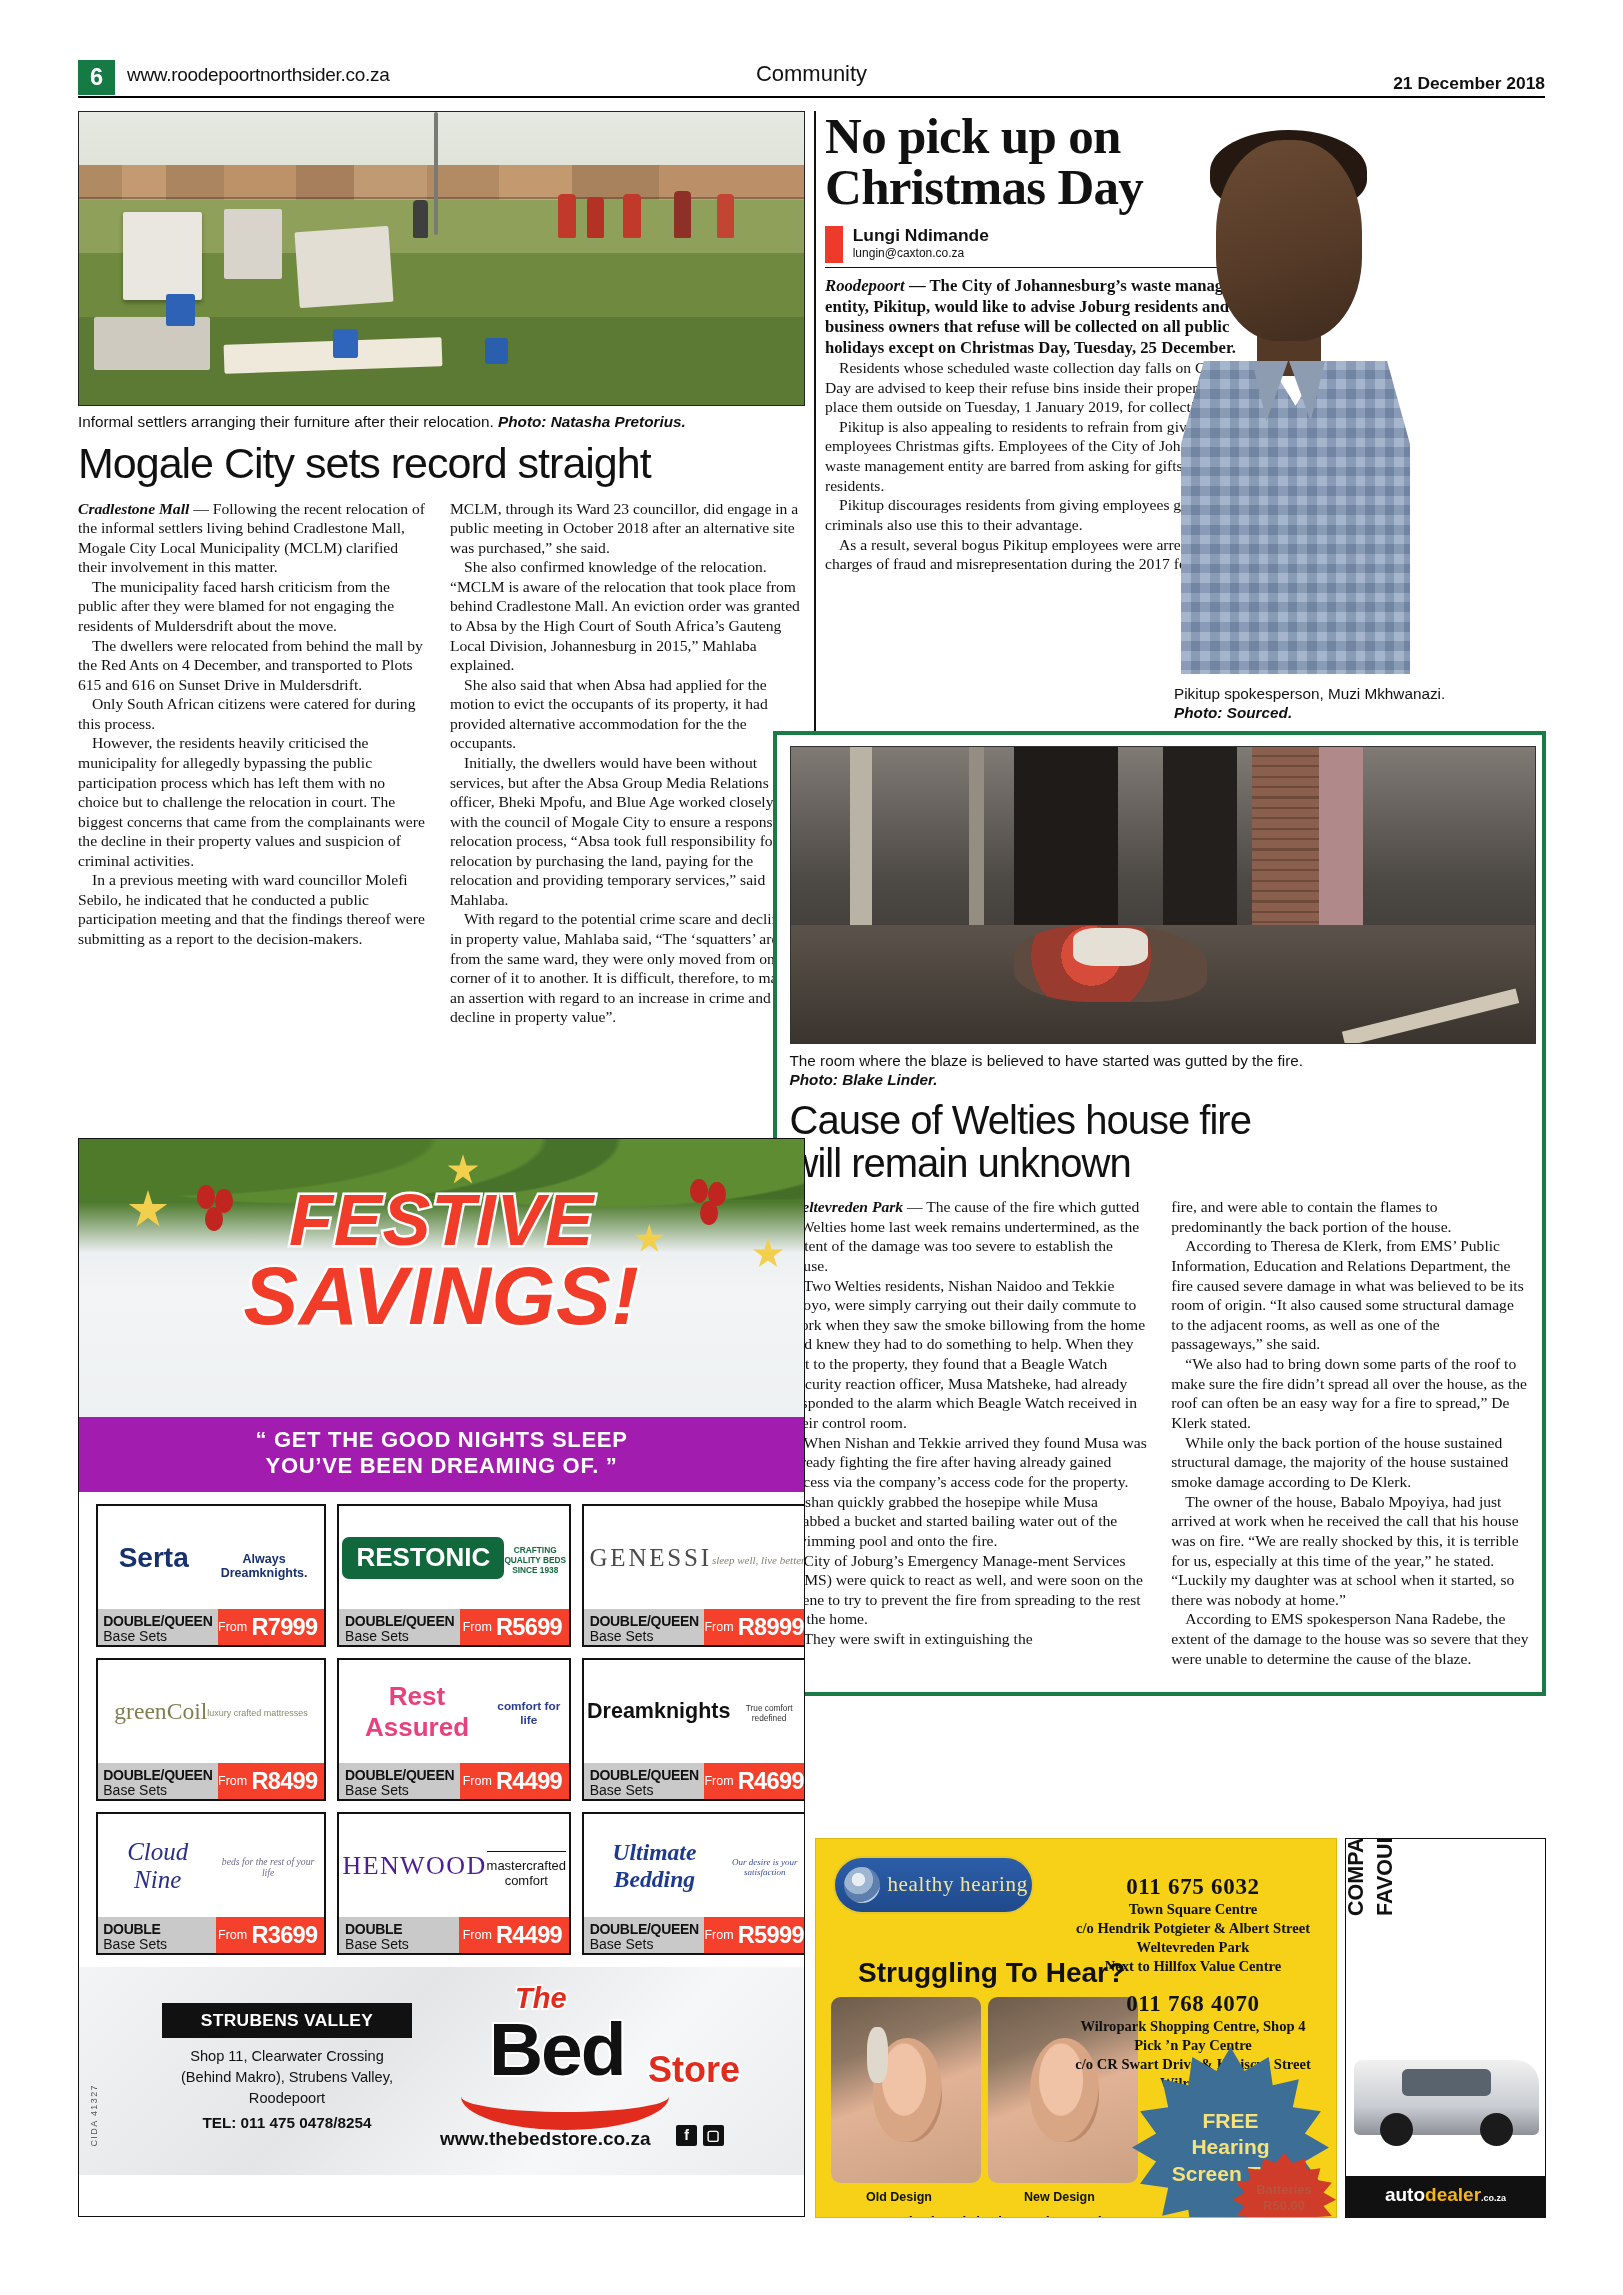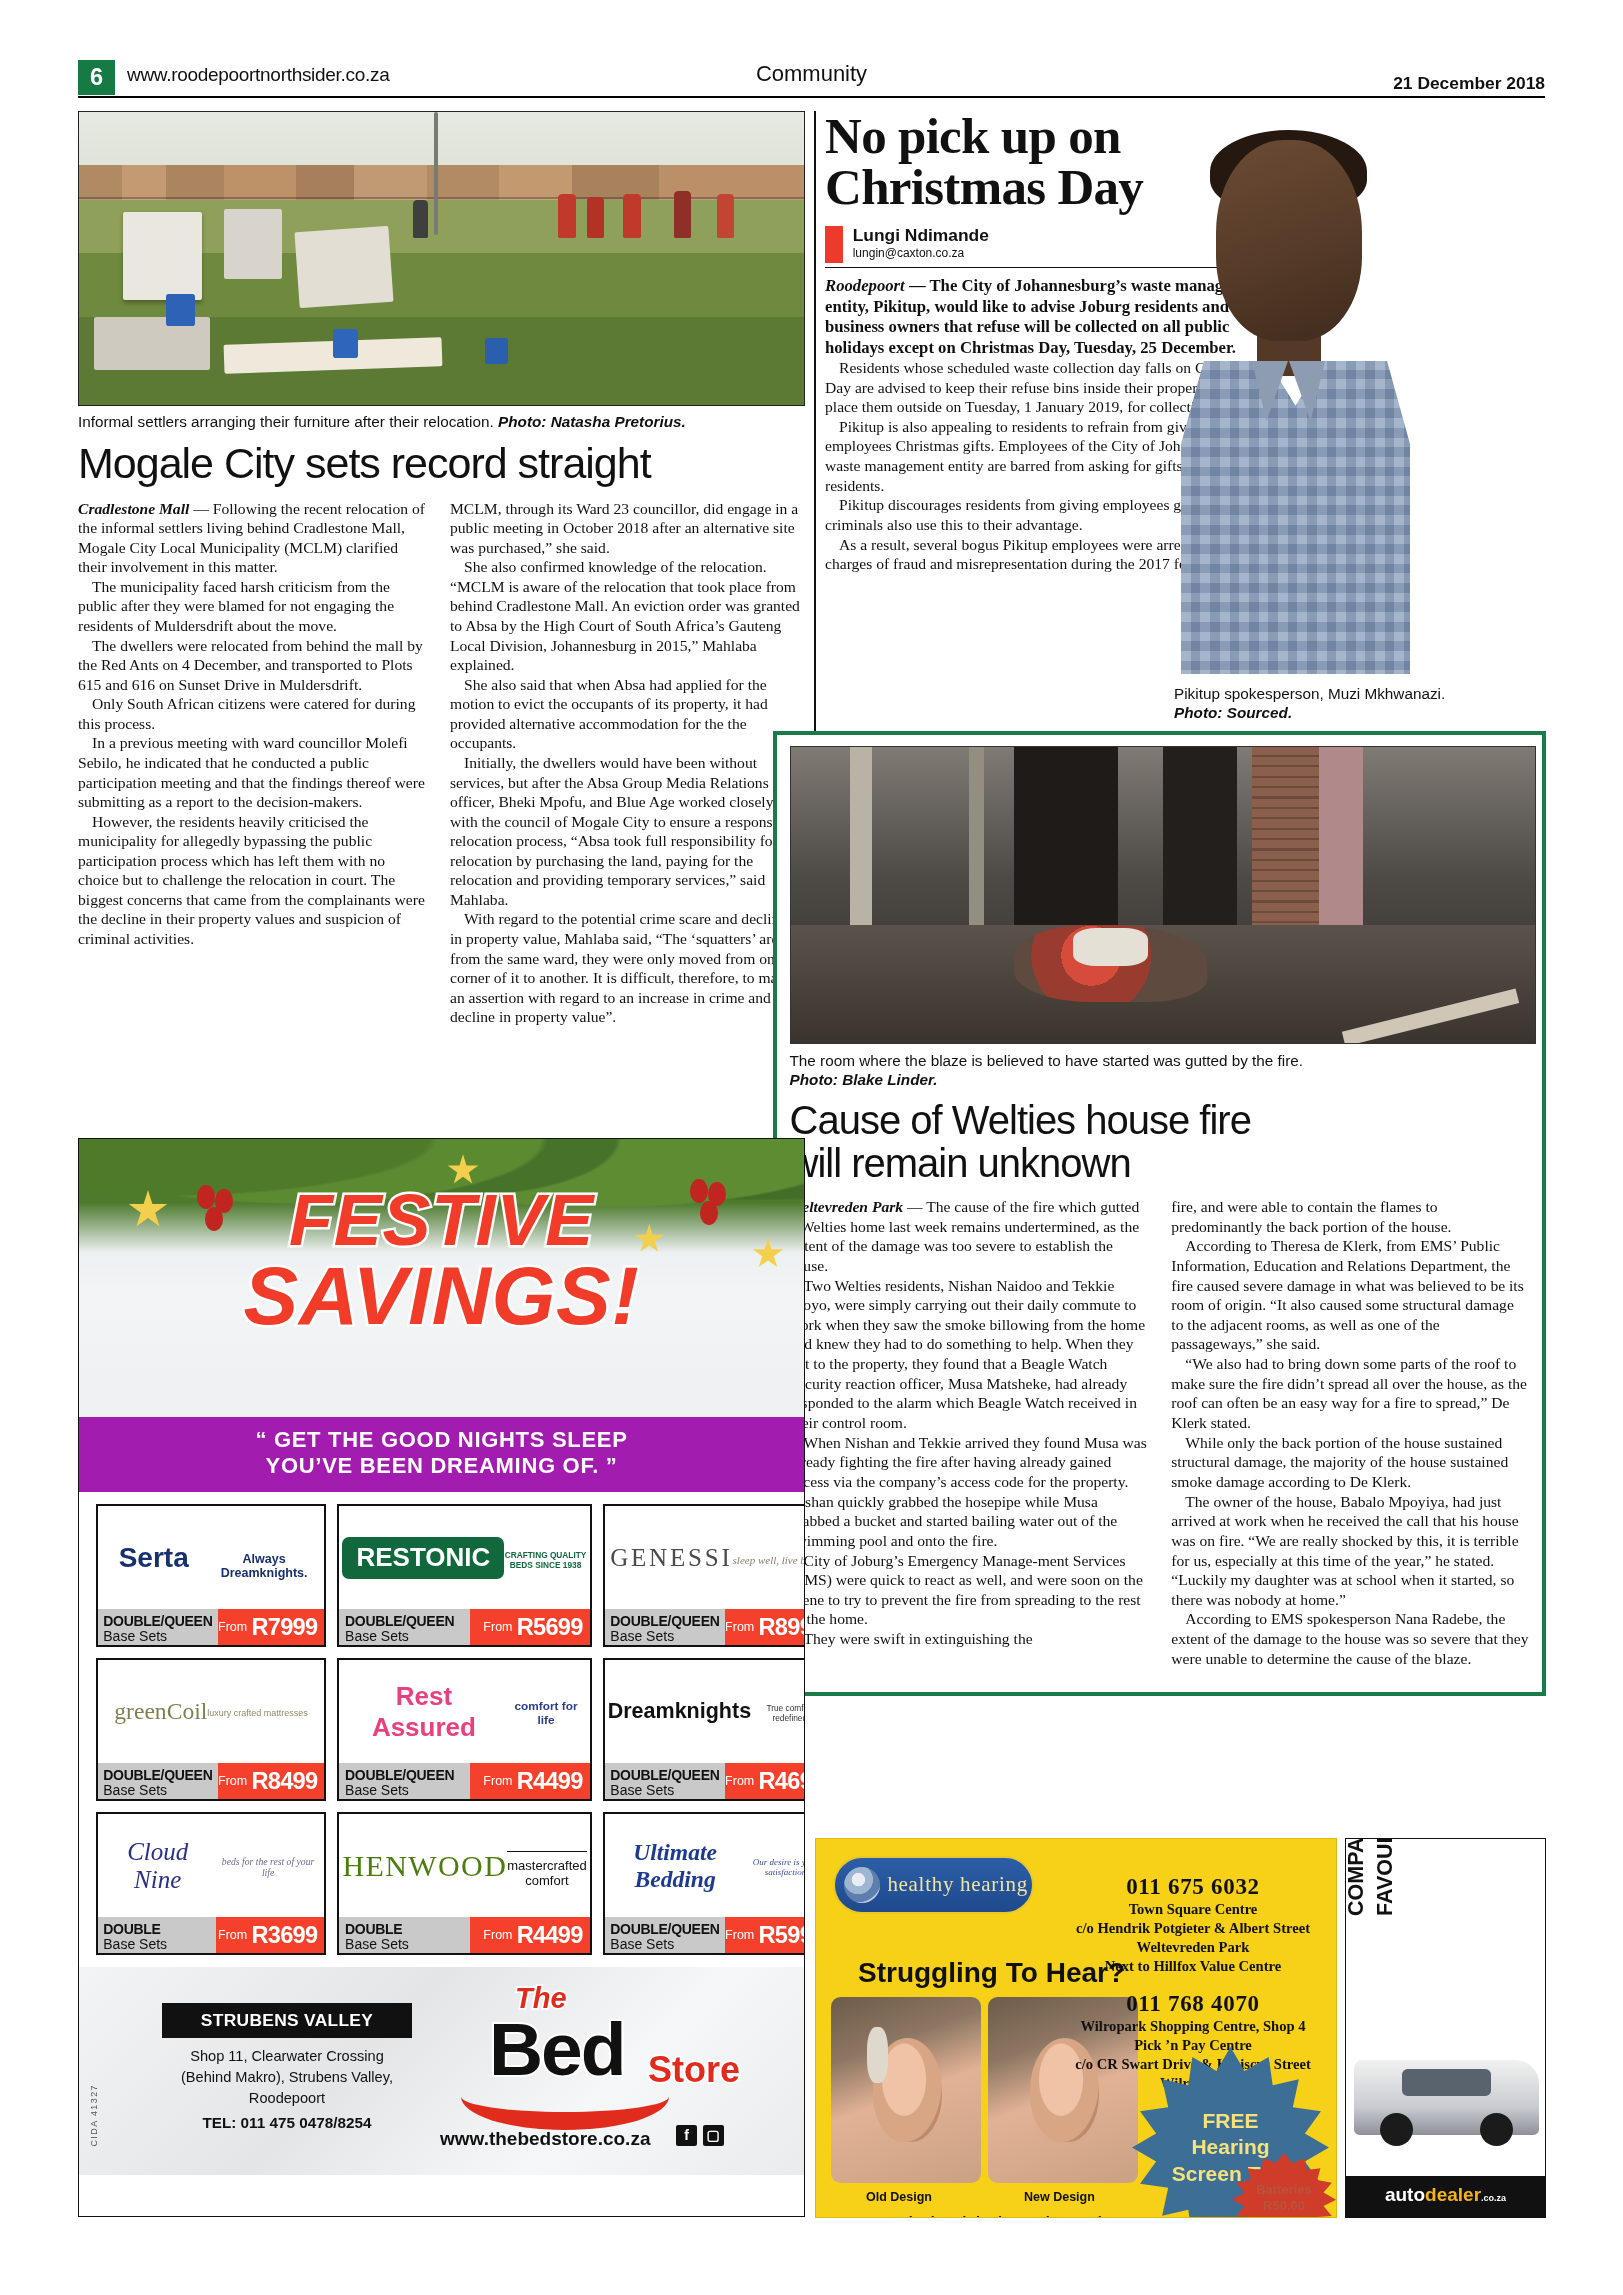--- a/index.html
+++ b/index.html
@@ -233,21 +233,21 @@
   .lg-genessi { font-family:"Liberation Serif", serif; font-size:25px; color:#4b4b4b; letter-spacing:2.8px; }
   .lg-genessi-sub { font-family:"Liberation Serif", serif; font-style:italic; font-size:11px; color:#8a8070; margin-top:4.2px; }
   .lg-green { font-family:"Liberation Serif", serif; font-size:23.6px; color:#7f7f52; }
   .lg-green-sub { font-family:"Liberation Sans", sans-serif; font-size:9px; color:#8c8c6a; margin-top:2.8px; }
   .lg-rest { font-family:"Liberation Sans", sans-serif; font-weight:700; font-size:26px; color:#e8417f; }
   .lg-rest-sub { font-family:"Liberation Sans", sans-serif; font-weight:700; font-size:11.8px; color:#2a3d8f; margin-top:2.8px; }
   .lg-dream { font-family:"Liberation Sans", sans-serif; font-weight:700; font-size:21.5px; color:#111; }
   .lg-dream-sub { font-family:"Liberation Sans", sans-serif; font-size:8.3px; color:#333; margin-top:2.1px; }
   .lg-cloud { font-family:"Liberation Serif", serif; font-style:italic; font-size:25px; color:#2a2f87; }
   .lg-cloud-sub { font-family:"Liberation Serif", serif; font-style:italic; font-size:9.7px; color:#6b6b8c; margin-top:2.8px; }
-  .lg-hen { font-family:"Liberation Serif", serif; font-size:30px; color:#4d7c0f; letter-spacing:1.4px; }
+  .lg-hen { font-family:"Liberation Serif", serif; font-size:26px; color:#4c1d95; letter-spacing:1.4px; }
   .lg-hen-sub { font-family:"Liberation Sans", sans-serif; font-size:13px; color:#111; margin-top:7px; border-top:1.4px solid #111; padding-top:5.6px; }
   .lg-ult { font-family:"Liberation Serif", serif; font-style:italic; font-weight:700; font-size:23.6px; color:#1d3a8f; }
   .lg-ult-sub2 { font-family:"Liberation Serif", serif; font-style:italic; font-size:9px; color:#3a4ea0; margin-top:1.4px; }
 
   .bed-footer { position:relative; height:208px; margin-top:5.6px;
     background:linear-gradient(135deg,#f3f4f5 0%, #e3e5e7 40%, #f6f7f8 70%, #e9ebec 100%); }
   .bf-left { position:absolute; left:83px; top:36px; width:250px; text-align:center; }
   .bf-badge { background:#111; color:#fff; font-family:"Liberation Sans", sans-serif; font-weight:700;
      font-size:17.4px; padding:7px 0; letter-spacing:0.3px; }
   .bf-addr { font-family:"Liberation Sans", sans-serif; font-size:14.6px; color:#111; line-height:1.45; margin-top:8.3px; }
@@ -360,22 +360,22 @@
       <span>Informal settlers arranging their furniture after their relocation. </span><span class="credit">Photo: Natasha Pretorius.</span>
     </div>
     <div class="headline-main">Mogale City sets record straight</div>
 
     <div class="two-col">
       <div class="col body-text">
         <p class="first"><span class="dateline">Cradlestone Mall</span><span> — Following the recent relocation of the informal settlers living behind Cradlestone Mall, Mogale City Local Municipality (MCLM) clarified their involvement in this matter.</span></p>
         <p>The municipality faced harsh criticism from the public after they were blamed for not engaging the residents of Muldersdrift about the move.</p>
         <p>The dwellers were relocated from behind the mall by the Red Ants on 4 December, and transported to Plots 615 and 616 on Sunset Drive in Muldersdrift.</p>
         <p>Only South African citizens were catered for during this process.</p>
+        <p>However, the residents heavily criticised the municipality for allegedly bypassing the public participation process which has left them with no choice but to challenge the relocation in court. The biggest concerns that came from the complainants were the decline in their property values and suspicion of criminal activities.</p>
         <p>In a previous meeting with ward councillor Molefi Sebilo, he indicated that he conducted a public participation meeting and that the findings thereof were submitting as a report to the decision-makers.</p>
-        <p>However, the residents heavily criticised the municipality for allegedly bypassing the public participation process which has left them with no choice but to challenge the relocation in court. The biggest concerns that came from the complainants were the decline in their property values and suspicion of criminal activities.</p>
       </div>
       <div class="col body-text">
         <p class="first">MCLM, through its Ward 23 councillor, did engage in a public meeting in October 2018 after an alternative site was purchased,” she said.</p>
         <p>She also confirmed knowledge of the relocation. “MCLM is aware of the relocation that took place from behind Cradlestone Mall. An eviction order was granted to Absa by the High Court of South Africa’s Gauteng Local Division, Johannesburg in 2015,” Mahlaba explained.</p>
         <p>She also said that when Absa had applied for the motion to evict the occupants of its property, it had provided alternative accommodation for the the occupants.</p>
         <p>Initially, the dwellers would have been without services, but after the Absa Group Media Relations officer, Bheki Mpofu, and Blue Age worked closely with the council of Mogale City to ensure a responsible relocation process, “Absa took full responsibility for the relocation by purchasing the land, paying for the relocation and providing temporary services,” said Mahlaba.</p>
         <p>With regard to the potential crime scare and decline in property value, Mahlaba said, “The ‘squatters’ are from the same ward, they were only moved from one corner of it to another. It is difficult, therefore, to make an assertion with regard to an increase in crime and decline in property value”.</p>
       </div>
     </div>
   </div>

